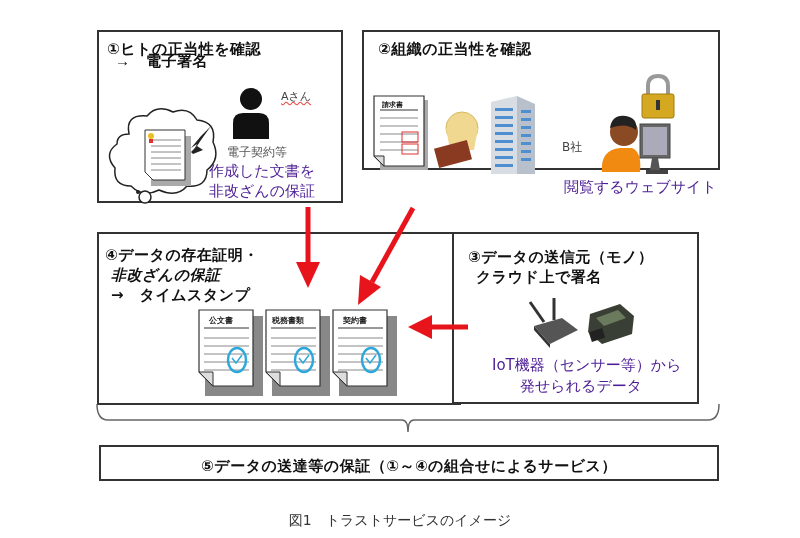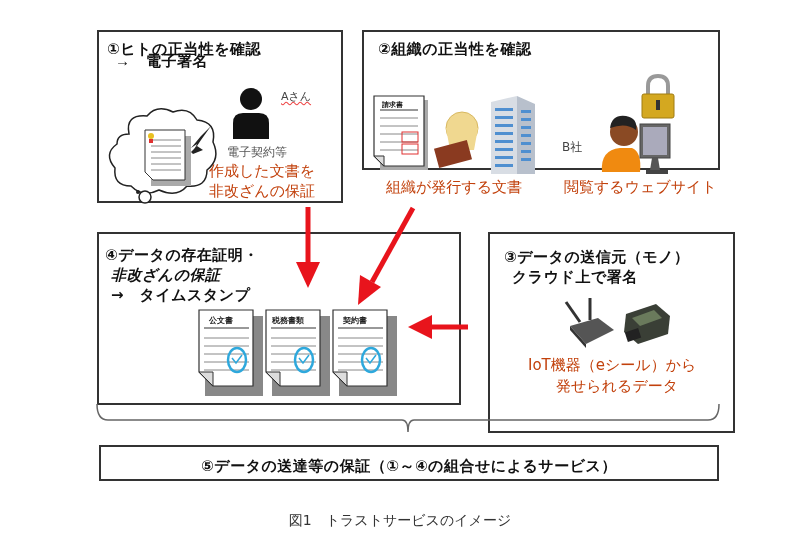--- a/index.html
+++ b/index.html
@@ -1,20 +1,20 @@
 <!DOCTYPE html>
 <html><head>
 <meta charset="utf-8">
 <style>
   html, body { margin:0; padding:0; background:#ffffff; }
   body { width:800px; height:538px; position:relative; overflow:hidden;
          font-family:"DejaVu Sans", sans-serif; color:#222; }
   .box { position:absolute; border:2px solid #333; background:#fff; box-sizing:border-box; }
   .title { position:absolute; font-weight:bold; font-size:15px; line-height:19px; color:#111; white-space:nowrap; letter-spacing:0.5px; }
-  .lbl { position:absolute; font-size:14px; color:#c2410c; white-space:nowrap; }
+  .lbl { position:absolute; font-size:14px; color:#4c1d95; white-space:nowrap; }
   .small { position:absolute; font-size:11px; color:#444; white-space:nowrap; }
   svg { position:absolute; overflow:visible; }
   .doclabel { font-size:8px; font-weight:bold; fill:#222; }
 </style>
 </head>
 <body>
 
 <div class="box" style="left:97px;top:30px;width:246px;height:173px;">
   <div class="title" style="left:8px;top:8px;">①ヒトの正当性を確認</div>
   <div class="title" style="left:16px;top:20px;font-family:Liberation Serif, serif;">→　電子署名</div>
@@ -107,21 +107,20 @@
   <svg style="left:232px;top:80px;" width="80" height="68" viewBox="0 0 80 68">
     <path d="M6 60 Q4 38 24 36 L36 36 Q46 40 44 60 Z" fill="#f08a10"></path>
     <circle cx="28" cy="20" r="14" fill="#8a4a24"></circle>
     <path d="M14 16 Q16 2 30 4 Q42 6 40 18 Q30 10 14 16 Z" fill="#222"></path>
     <rect x="44" y="12" width="30" height="34" fill="#666" stroke="#444"></rect>
     <rect x="47" y="15" width="24" height="28" fill="#aab"></rect>
     <path d="M56 46 L62 46 L64 58 L54 58 Z" fill="#555"></path>
     <rect x="50" y="58" width="22" height="4" fill="#444"></rect>
   </svg>
 
-  <div class="lbl" style="left:22px;top:146px;font-size:15px;">組織が発行する文書</div>
   <div class="lbl" style="left:200px;top:146px;font-size:15px;">閲覧するウェブサイト</div>
 </div>
 
 <div class="box" style="left:97px;top:232px;width:364px;height:173px;">
   <div class="title" style="left:6px;top:12px;">④データの存在証明・</div>
   <div class="title" style="left:12px;top:32px;font-style:italic;">非改ざんの保証</div>
   <div class="title" style="left:12px;top:52px;">→　タイムスタンプ</div>
 
   <svg style="left:100px;top:76px;" width="230" height="90" viewBox="0 0 230 90">
     <g transform="translate(0,0)">
@@ -162,37 +161,37 @@
       <line x1="5" y1="44" x2="50" y2="44" stroke="#888"></line>
         <line x1="5" y1="52" x2="50" y2="52" stroke="#888"></line>
       <line x1="5" y1="60" x2="50" y2="60" stroke="#888"></line>
       <path d="M0 62 L14 62 L14 76 Z" fill="#ddd" stroke="#333"></path>
       <ellipse cx="38" cy="50" rx="9" ry="12" fill="none" stroke="#2ea8dc" stroke-width="2.5"></ellipse>
       <path d="M33 48 L37 53 L43 45" fill="none" stroke="#2ea8dc" stroke-width="1.5"></path>
     </g>
   </svg>
 </div>
 
-<div class="box" style="left:488px;top:232px;width:247px;height:201px;">
+<div class="box" style="left:452px;top:232px;width:247px;height:172px;">
   <div class="title" style="left:14px;top:14px;">③データの送信元（モノ）</div>
   <div class="title" style="left:22px;top:34px;">クラウド上で署名</div>
 
   <svg style="left:68px;top:62px;" width="60" height="52" viewBox="0 0 60 52">
     <line x1="8" y1="6" x2="22" y2="26" stroke="#333" stroke-width="3"></line>
     <line x1="32" y1="2" x2="32" y2="24" stroke="#333" stroke-width="3"></line>
     <path d="M12 30 L40 22 L56 34 L28 48 Z" fill="#555"></path>
     <path d="M12 30 L28 48 L28 52 L12 34 Z" fill="#333"></path>
   </svg>
   <svg style="left:132px;top:68px;" width="50" height="44" viewBox="0 0 50 44">
     <path d="M4 12 L34 2 L48 14 L46 32 L16 42 L2 30 Z" fill="#3a3f36"></path>
     <path d="M10 16 L32 8 L40 16 L18 24 Z" fill="#6a7a5c"></path>
     <rect x="4" y="28" width="14" height="10" fill="#222" transform="rotate(-18 11 33)"></rect>
   </svg>
 
-  <div class="lbl" style="left:38px;top:122px;font-size:15px;">IoT機器（eシール）から</div>
+  <div class="lbl" style="left:38px;top:122px;font-size:15px;">IoT機器（センサー等）から</div>
   <div class="lbl" style="left:66px;top:143px;font-size:15px;">発せられるデータ</div>
 </div>
 
 <svg style="left:0;top:0;" width="800" height="538" viewBox="0 0 800 538">
   <g>
     <line x1="308" y1="207" x2="308" y2="265" stroke="#e8141c" stroke-width="5"></line>
     <path d="M296 262 L320 262 L308 288 Z" fill="#e8141c"></path>
   </g>
   <g>
     <line x1="413" y1="208" x2="372" y2="282" stroke="#e8141c" stroke-width="5"></line>

